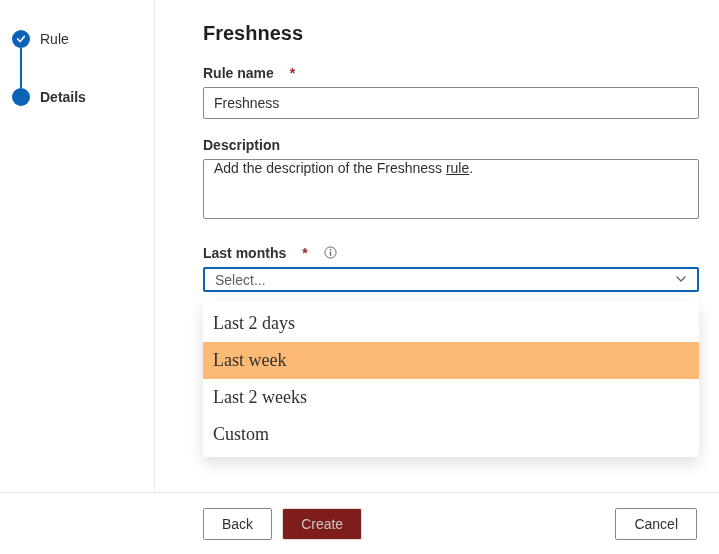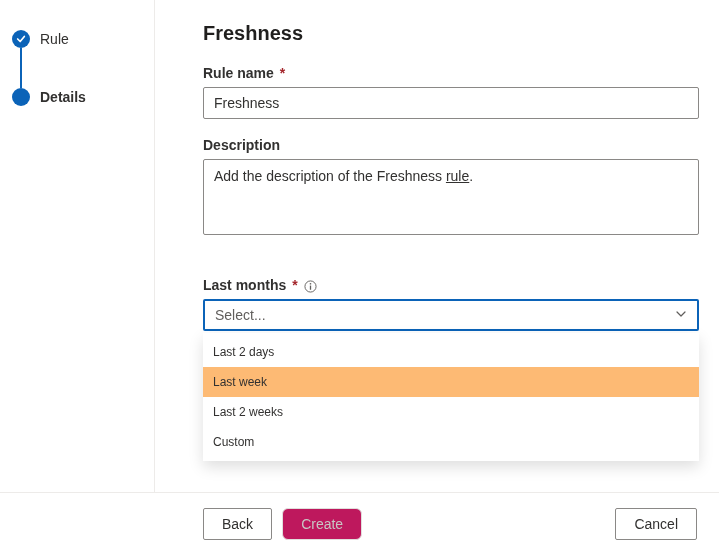--- a/index.html
+++ b/index.html
@@ -61,22 +61,22 @@
     font-size: 20px;
     font-weight: 700;
     margin: 0 0 20px 0;
     color: #201f1e;
   }
   .field-label {
     font-weight: 600;
     font-size: 14px;
     margin-bottom: 6px;
     display: flex;
-    align-items: flex-end;
-    gap: 6px;
+    align-items: flex-start;
+    gap: 16px;
   }
   .req { color: #a4262c; }
   .info-icon {
     width: 14px; height: 14px;
     display: inline-flex;
     align-items: center; justify-content: center;
     color: #605e5c;
   }
   .text-input, .textarea, .select-display {
     width: 100%;
@@ -85,29 +85,29 @@
     font-family: inherit;
     font-size: 14px;
     color: #323130;
   }
   .text-input {
     height: 32px;
     padding: 0 10px;
     margin-bottom: 18px;
   }
   .textarea {
-    height: 76px;
-    padding: 8px 10px;
+    height: 60px;
+    padding: 0 10px;
     resize: both;
-    margin-bottom: 42px;
+    margin-bottom: 26px;
   }
   .textarea .underline { text-decoration: underline; text-decoration-style: solid; color: #323130; }
   .select-wrap { position: relative; }
   .select-display {
-    height: 32px;
+    height: 25px;
     padding: 0 10px;
     display: flex;
     align-items: center;
     justify-content: space-between;
     border: 2px solid #0b63b8;
     cursor: pointer;
     color: #605e5c;
     text-align: right;
   }
   .chevron { color: #605e5c; }
@@ -116,22 +116,23 @@
     top: 34px;
     left: 0;
     right: 0;
     background: #fff;
     box-shadow: 0 6px 14px rgba(0,0,0,0.13);
     z-index: 5;
     padding: 4px 0;
   }
   .dropdown-item {
     padding: 8px 10px;
-    font-size: 12px;
-    cursor: pointer;
+    font-size: 18px;
+    cursor: pointer;
+    font-family: Liberation Serif, serif;
   }
   .dropdown-item.hover { background: #fdba74; }
 
   .footer {
     position: absolute;
     left: 0; right: 0; bottom: 0;
     height: 62px;
     border-top: 1px solid #edebe9;
     display: flex;
     align-items: center;
@@ -148,23 +149,22 @@
     font-size: 14px;
     font-family: inherit;
     cursor: pointer;
     background: #fff;
     border: 1px solid #8a8886;
     color: #323130;
   }
   .btn.disabled {
     color: #c8c6c4;
     border-color: #e1dfdd;
-    background: #be185d;
+    background: #7f1d1d;
     cursor: default;
-    border-radius: 6px;
   }
 </style>
 </head>
 <body>
 
 <div class="layout">
   <div class="sidebar">
     <div class="step">
       <span class="step-dot done">
         <svg viewBox="0 0 12 12">

